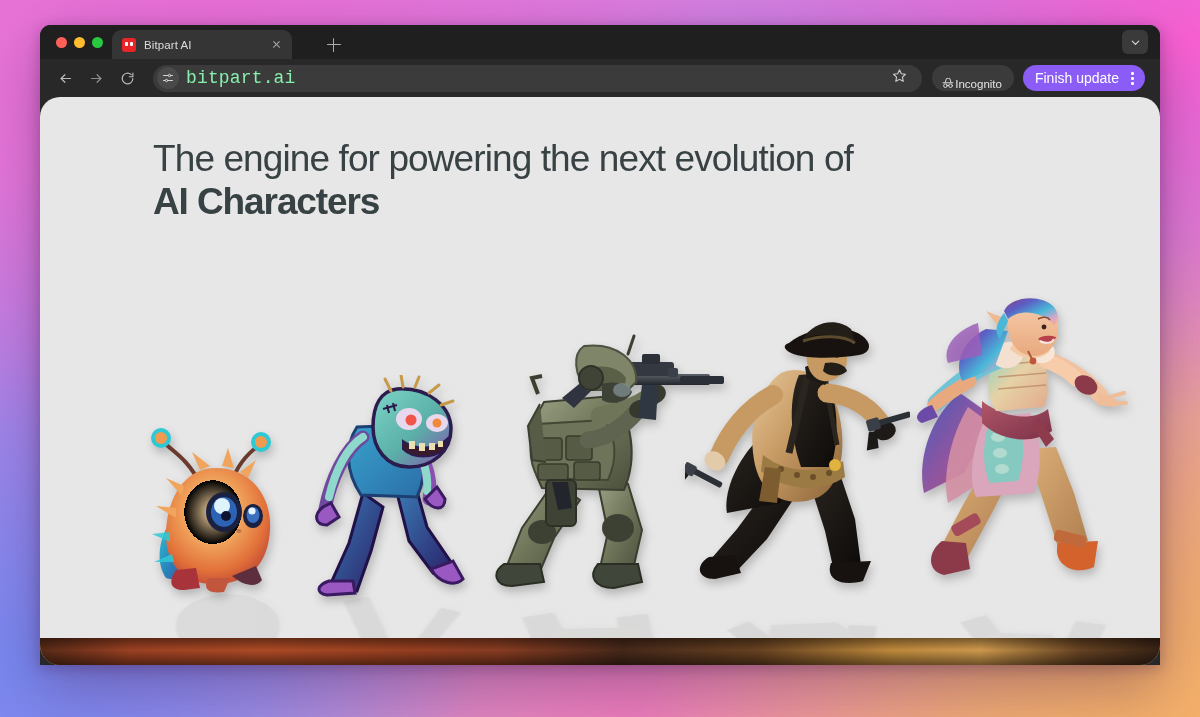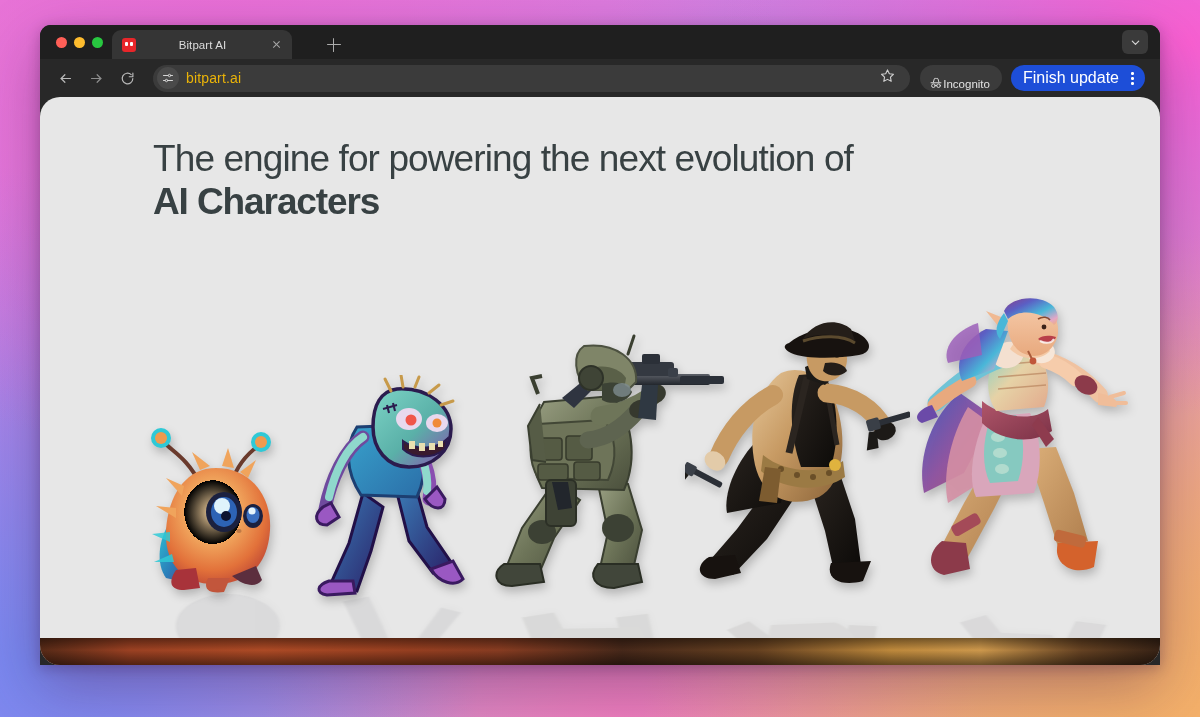--- a/index.html
+++ b/index.html
@@ -27,21 +27,21 @@
   
   #tab-strip{ position:relative; height:34px; background:#1f1f1f; }
   .traffic{ position:absolute; top:12px; width:11px; height:11px; border-radius:50%; }
   #traffic-close{ left:16px; background:#ff5f57; }
   #traffic-min{ left:34px; background:#febc2e; }
   #traffic-max{ left:52px; background:#28c840; }
 
   #tab-active{
     position:absolute; left:72px; top:5px; width:180px; height:29px;
     background:#353535; border-radius:9px 9px 0 0;
-    display:flex; align-items:center; padding:0 8px 0 10px; gap:8px;text-align:center;
+    display:flex; align-items:center; padding:0 8px 0 10px; gap:8px;
   }
   #favicon{
     width:14px; height:14px; border-radius:3px; background:#e8262a;
     position:relative; flex:0 0 auto;
   }
   #favicon::before, #favicon::after{
     content:""; position:absolute; top:4.5px; width:3px; height:4px;
     background:#fff; border-radius:1px;
   }
   #favicon::before{ left:3px; }
@@ -84,32 +84,32 @@
   }
   #omnibox{
     flex:1 1 auto; height:27px; margin-left:9px; margin-right:8px;
     background:#3b3b3b; border-radius:14px; display:flex; align-items:center;
     padding:0 10px 0 4px; gap:7px; position:relative;
   }
   #omnibox-icon-wrap{
     width:22px; height:22px; border-radius:50%; background:#4a4a4a;
     display:flex; align-items:center; justify-content:center; flex:0 0 auto;
   }
-  #omnibox-url{ flex:1 1 auto; color:#eab308; font-size:14px; letter-spacing:.15px; }
+  #omnibox-url{ flex:1 1 auto; color:#86efac; font-size:18px; letter-spacing:.15px;font-family:Liberation Mono, monospace; }
   #bookmark-star{ width:20px; height:20px; flex:0 0 auto; }
 
   #incognito-chip{
     height:26px; border-radius:13px; background:#3b3b3b;
     display:flex; align-items:center; gap:0; padding:12px 12px 0 9px;
     color:#e3e3e3; font-size:11.5px; flex:0 0 auto; margin-right:7px;
   }
   #finish-update-btn{
-    height:26px; border-radius:13px; background:#1d4ed8;
+    height:26px; border-radius:13px; background:#8b5cf6;
     display:flex; align-items:center; gap:6px; padding:0 6px 0 12px;
-    color:#fff; font-size:16px; flex:0 0 auto; margin-right:4px;
+    color:#fff; font-size:14px; flex:0 0 auto; margin-right:4px;
   }
   #kebab{ width:14px; height:18px; position:relative; }
   .kdot{ position:absolute; left:6px; width:2.6px; height:2.6px; border-radius:50%; background:#fff; }
 
   
   #page-viewport{
     position:absolute; left:0; top:72px; width:1120px; height:568px;
     background:#e7e7e7; overflow:hidden;border-radius:20px;
   }
   #hero-heading{

